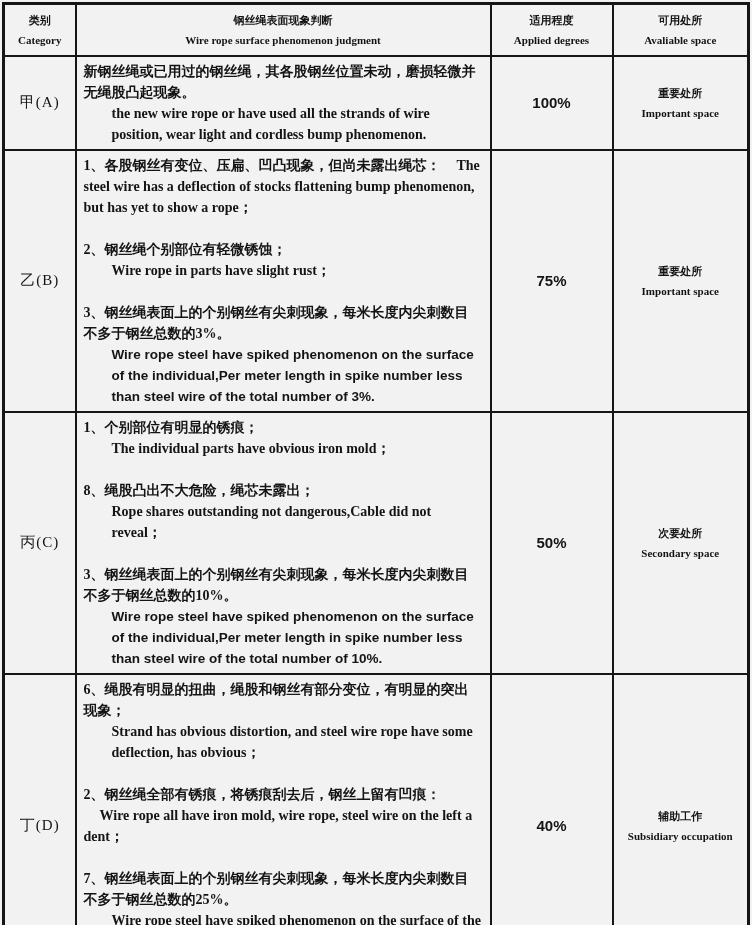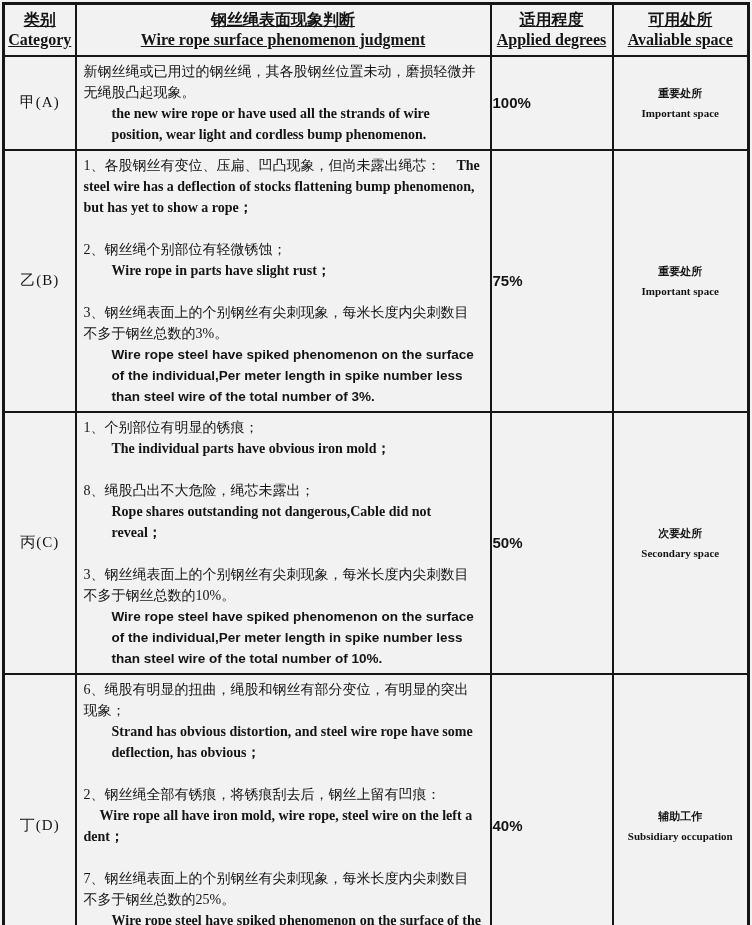--- a/index.html
+++ b/index.html
@@ -20,37 +20,37 @@
   col.c-space{width:136px;}
 
   tr.r-head{height:52px;}
   tr.r-a{height:84px;}
   tr.r-b{height:235px;}
   tr.r-c{height:210px;}
   tr.r-d{height:246px;}
 
   .hd{
     vertical-align:middle;font-weight:bold;
-    font-size:16px;line-height:20px;padding:2px;text-decoration:underline;
+    font-size:11px;line-height:20px;padding:2px;
   }
   .cat{
     text-align:center;vertical-align:middle;font-weight:normal;
     font-size:15px;letter-spacing:1px;
   }
   .desc{
     text-align:left;vertical-align:middle;
     font-size:14px;line-height:21px;padding:4px 8px 4px 7px;font-weight:bold;
   }
   .desc .item + .item{margin-top:21px;}
-  .zh{font-weight:normal;}
+  .zh{font-weight:bold;}
   .en{font-weight:bold;margin-left:28px;}
   .en.sans{font-family:"Liberation Sans","DejaVu Sans",sans-serif;font-size:13.5px;}
   .inline-en{margin-left:16px;}
   .deg{
-    text-align:left;vertical-align:middle;font-weight:bold;
+    text-align:center;vertical-align:middle;font-weight:bold;
     font-family:"Liberation Sans","DejaVu Sans",sans-serif;font-size:15px;
   }
   .space{
     text-align:center;vertical-align:middle;font-weight:bold;
     font-size:11px;line-height:20px;padding:2px;
   }
 </style>
 </head>
 <body>
 

